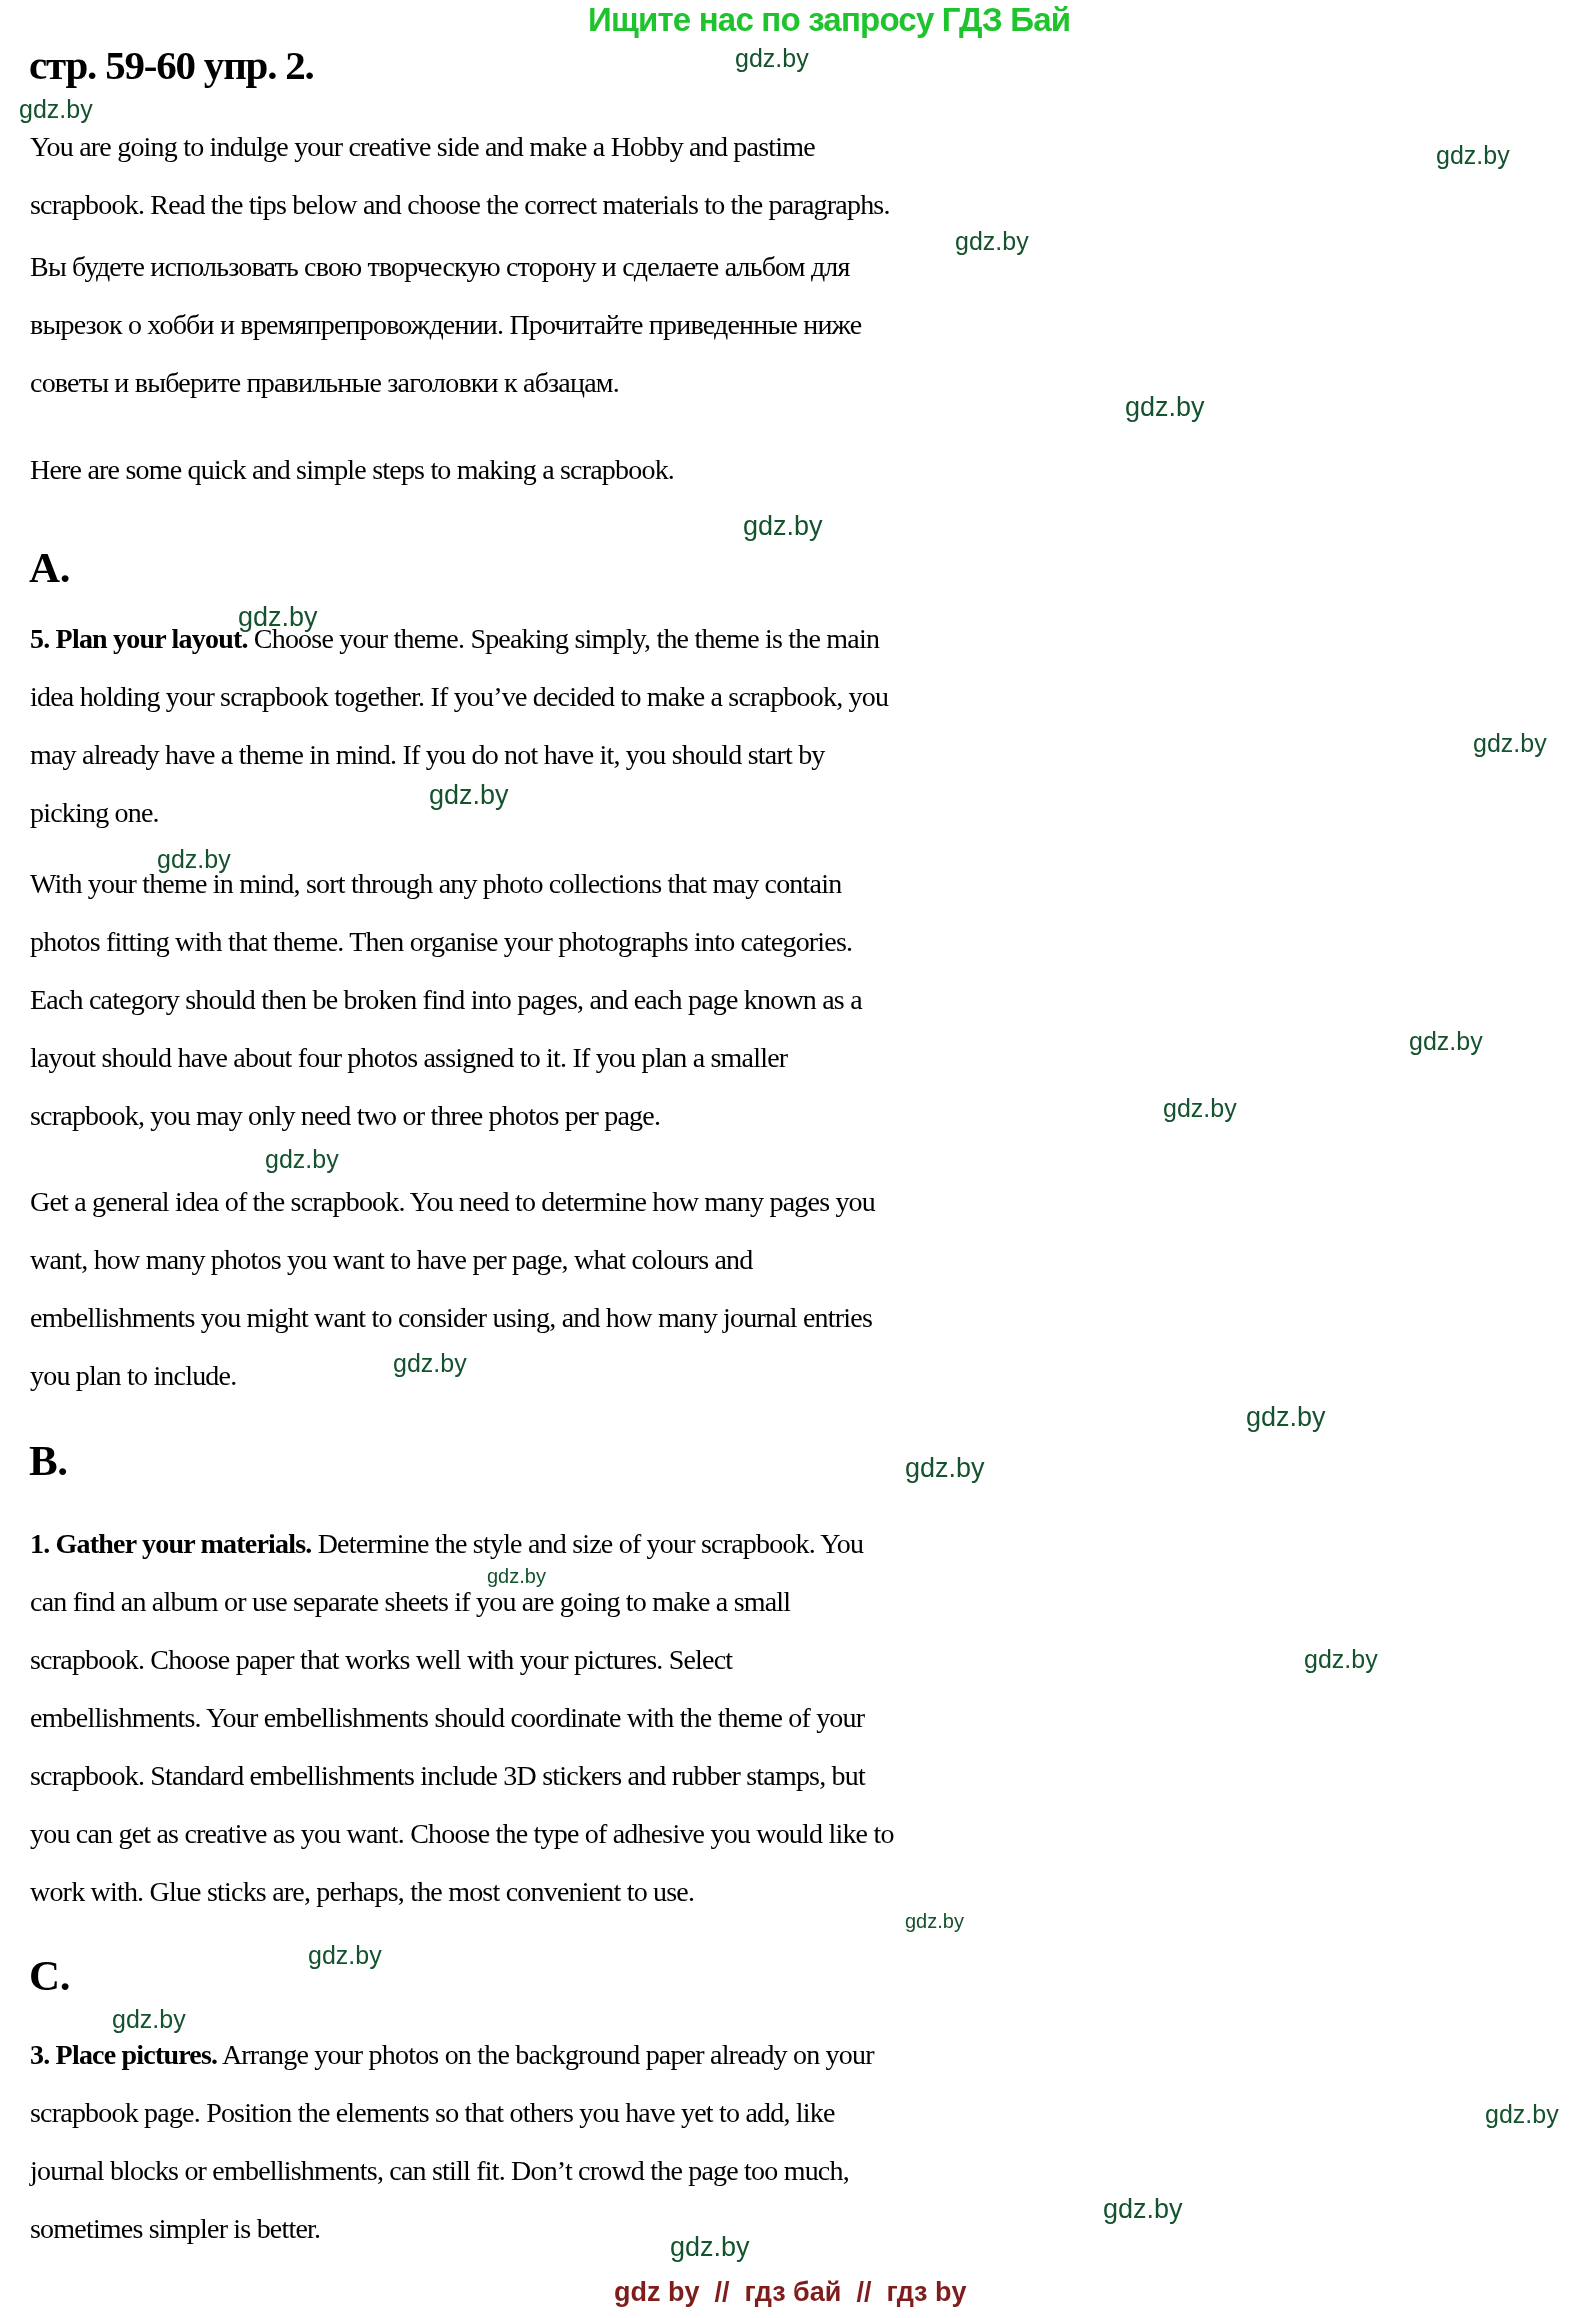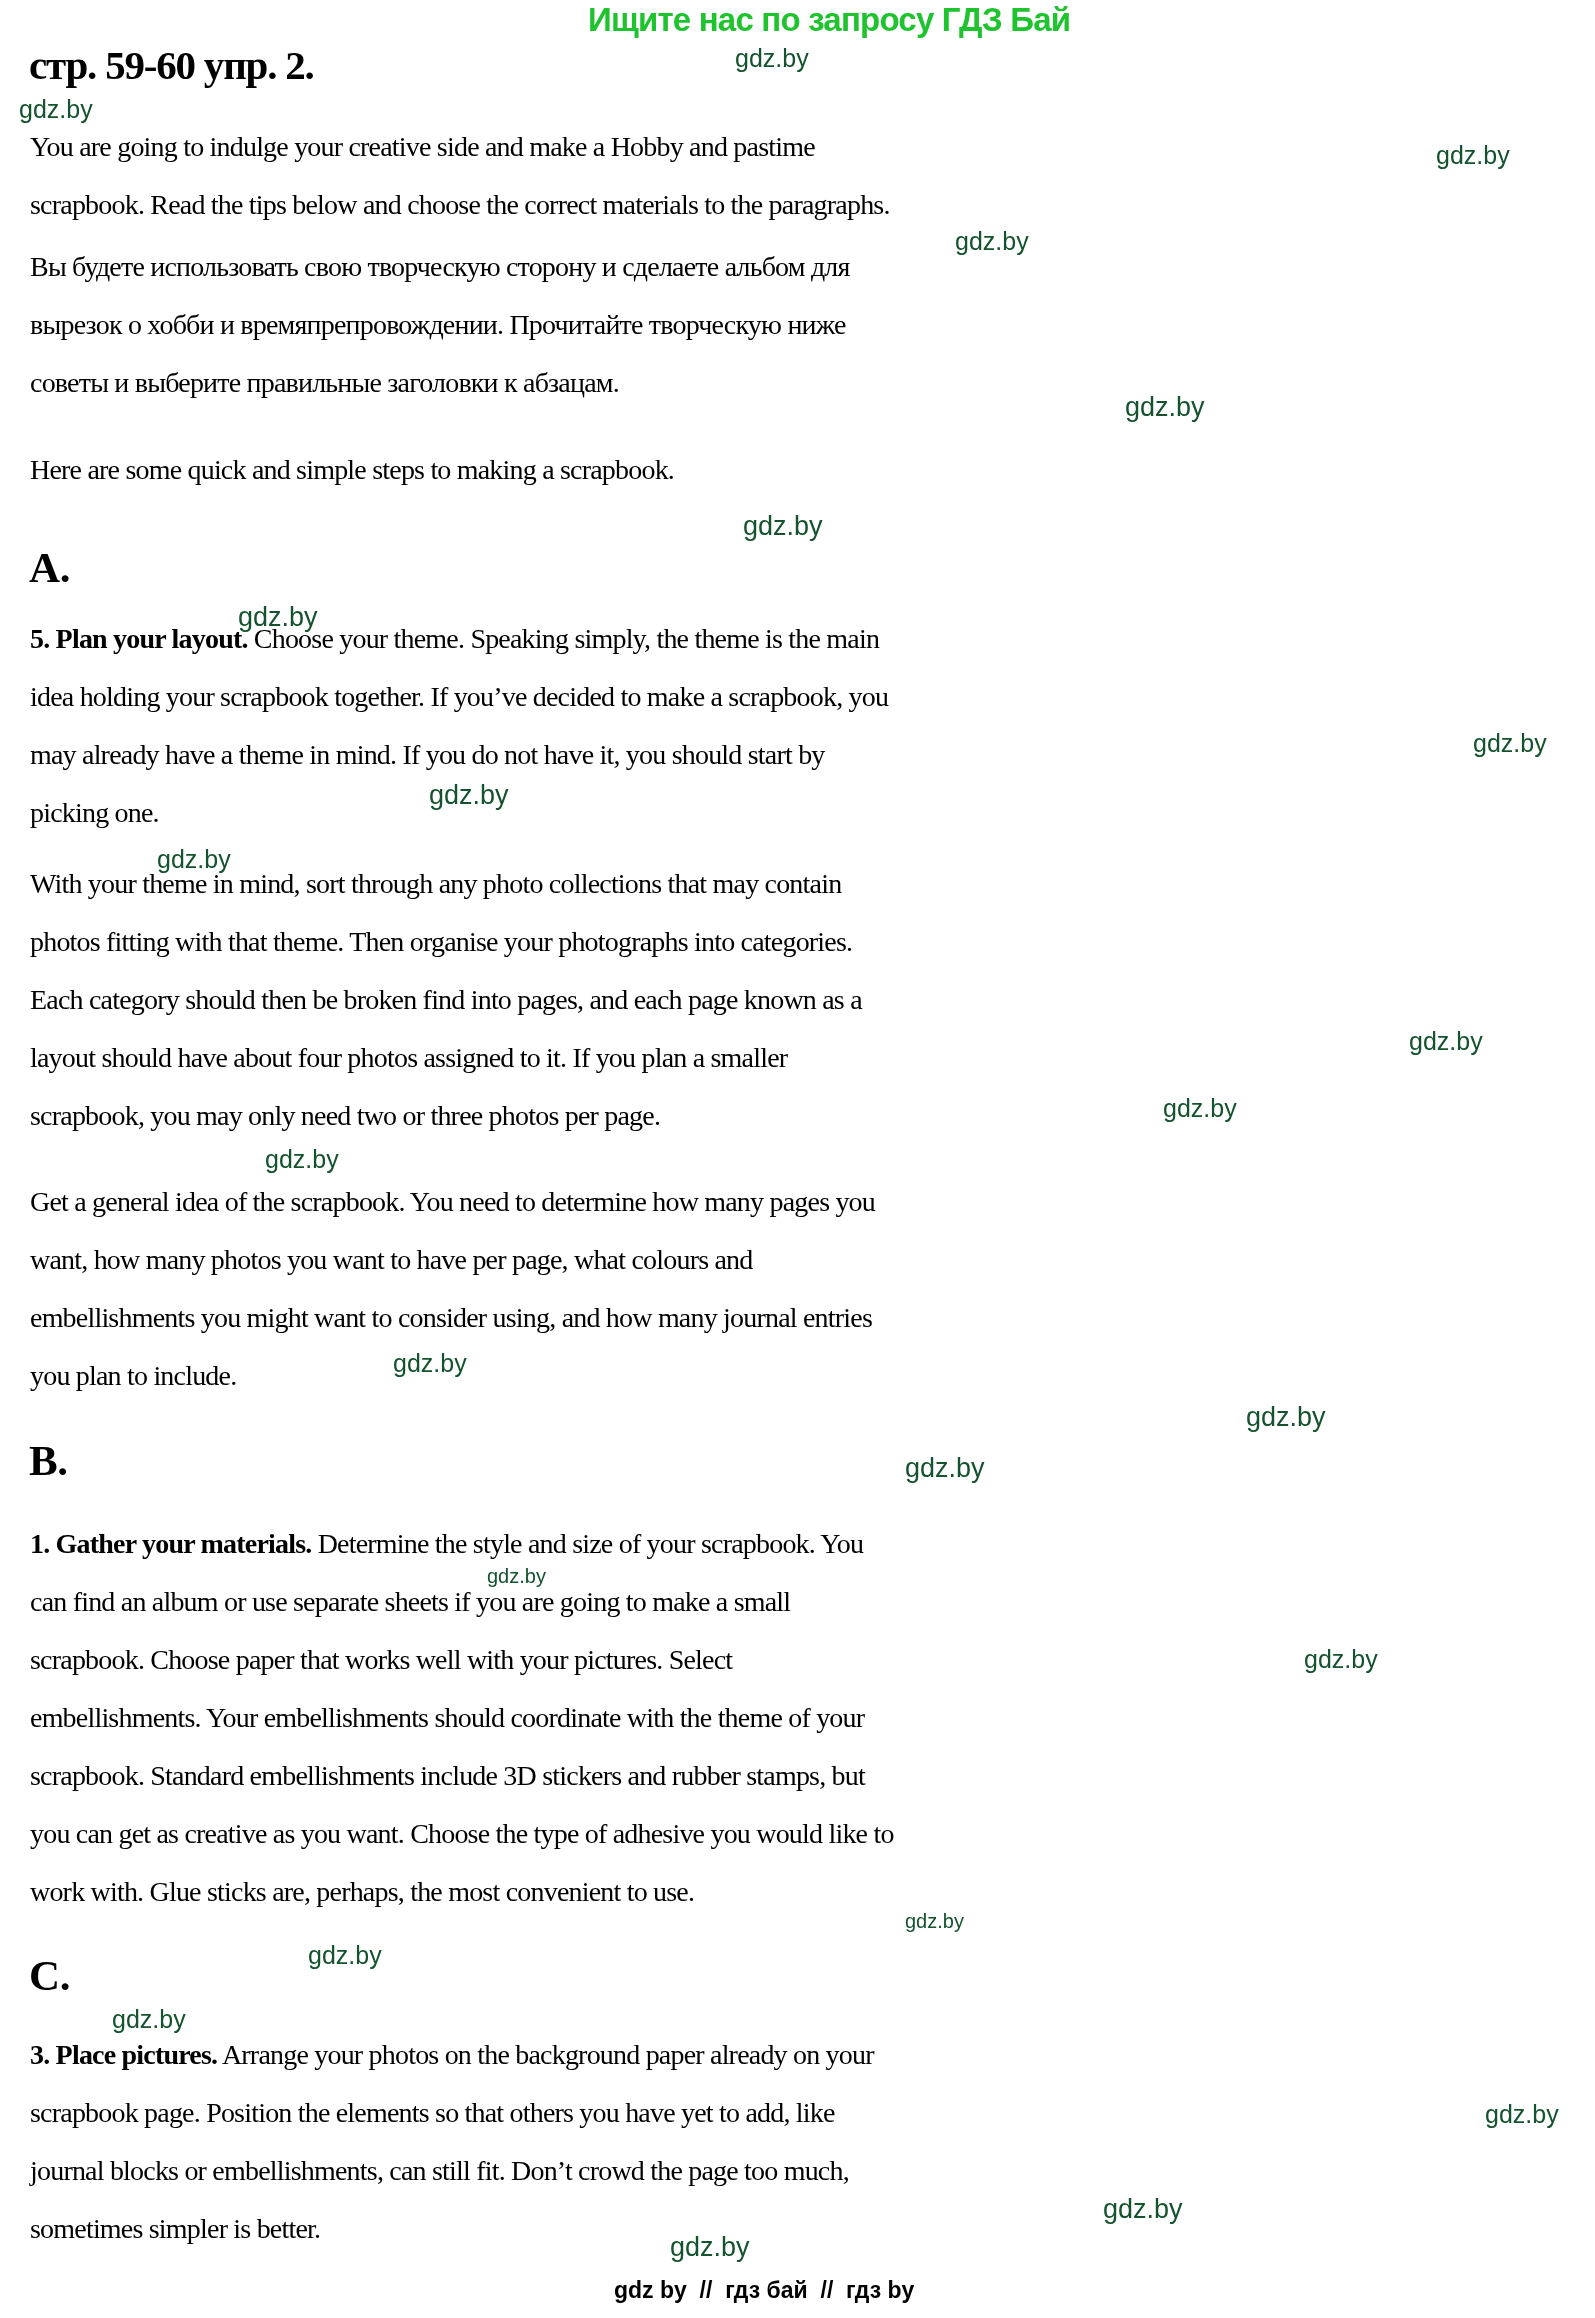--- a/index.html
+++ b/index.html
@@ -57,43 +57,43 @@
     color: #14532d;
     white-space: pre;
   }
   .wm-lg { font-size: 27px; }
   .wm-sm { font-size: 20px; }
   .promo-bottom {
     position: absolute;
     left: 614px; top: 2278px;
     font-family: "Liberation Sans", sans-serif;
     font-weight: 600;
-    font-size: 23px;
+    font-size: 27px;
     line-height: 1.1;
-    color: #000000;
+    color: #7f1d1d;
     white-space: pre;
   }
 </style>
 </head>
 <body>
 
 <div class="page">
 
   <div class="promo-top">Ищите нас по запросу ГДЗ Бай</div>
 
   <div class="page-title">стр. 59-60 упр. 2.</div>
 
   <div class="block" style="top:118px">
     <div class="tline">You are going to indulge your creative side and make a Hobby and pastime</div>
     <div class="tline">scrapbook. Read the tips below and choose the correct materials to the paragraphs.</div>
   </div>
 
   <div class="block" style="top:238px">
     <div class="tline">Вы будете использовать свою творческую сторону и сделаете альбом для</div>
-    <div class="tline">вырезок о хобби и времяпрепровождении. Прочитайте творческую ниже</div>
+    <div class="tline">вырезок о хобби и времяпрепровождении. Прочитайте приведенные ниже</div>
     <div class="tline">советы и выберите правильные заголовки к абзацам.</div>
   </div>
 
   <div class="block" style="top:441px">
     <div class="tline">Here are some quick and simple steps to making a scrapbook.</div>
   </div>
 
   <div class="hd" style="top:546px">A.</div>
 
   <div class="block" style="top:610px">

